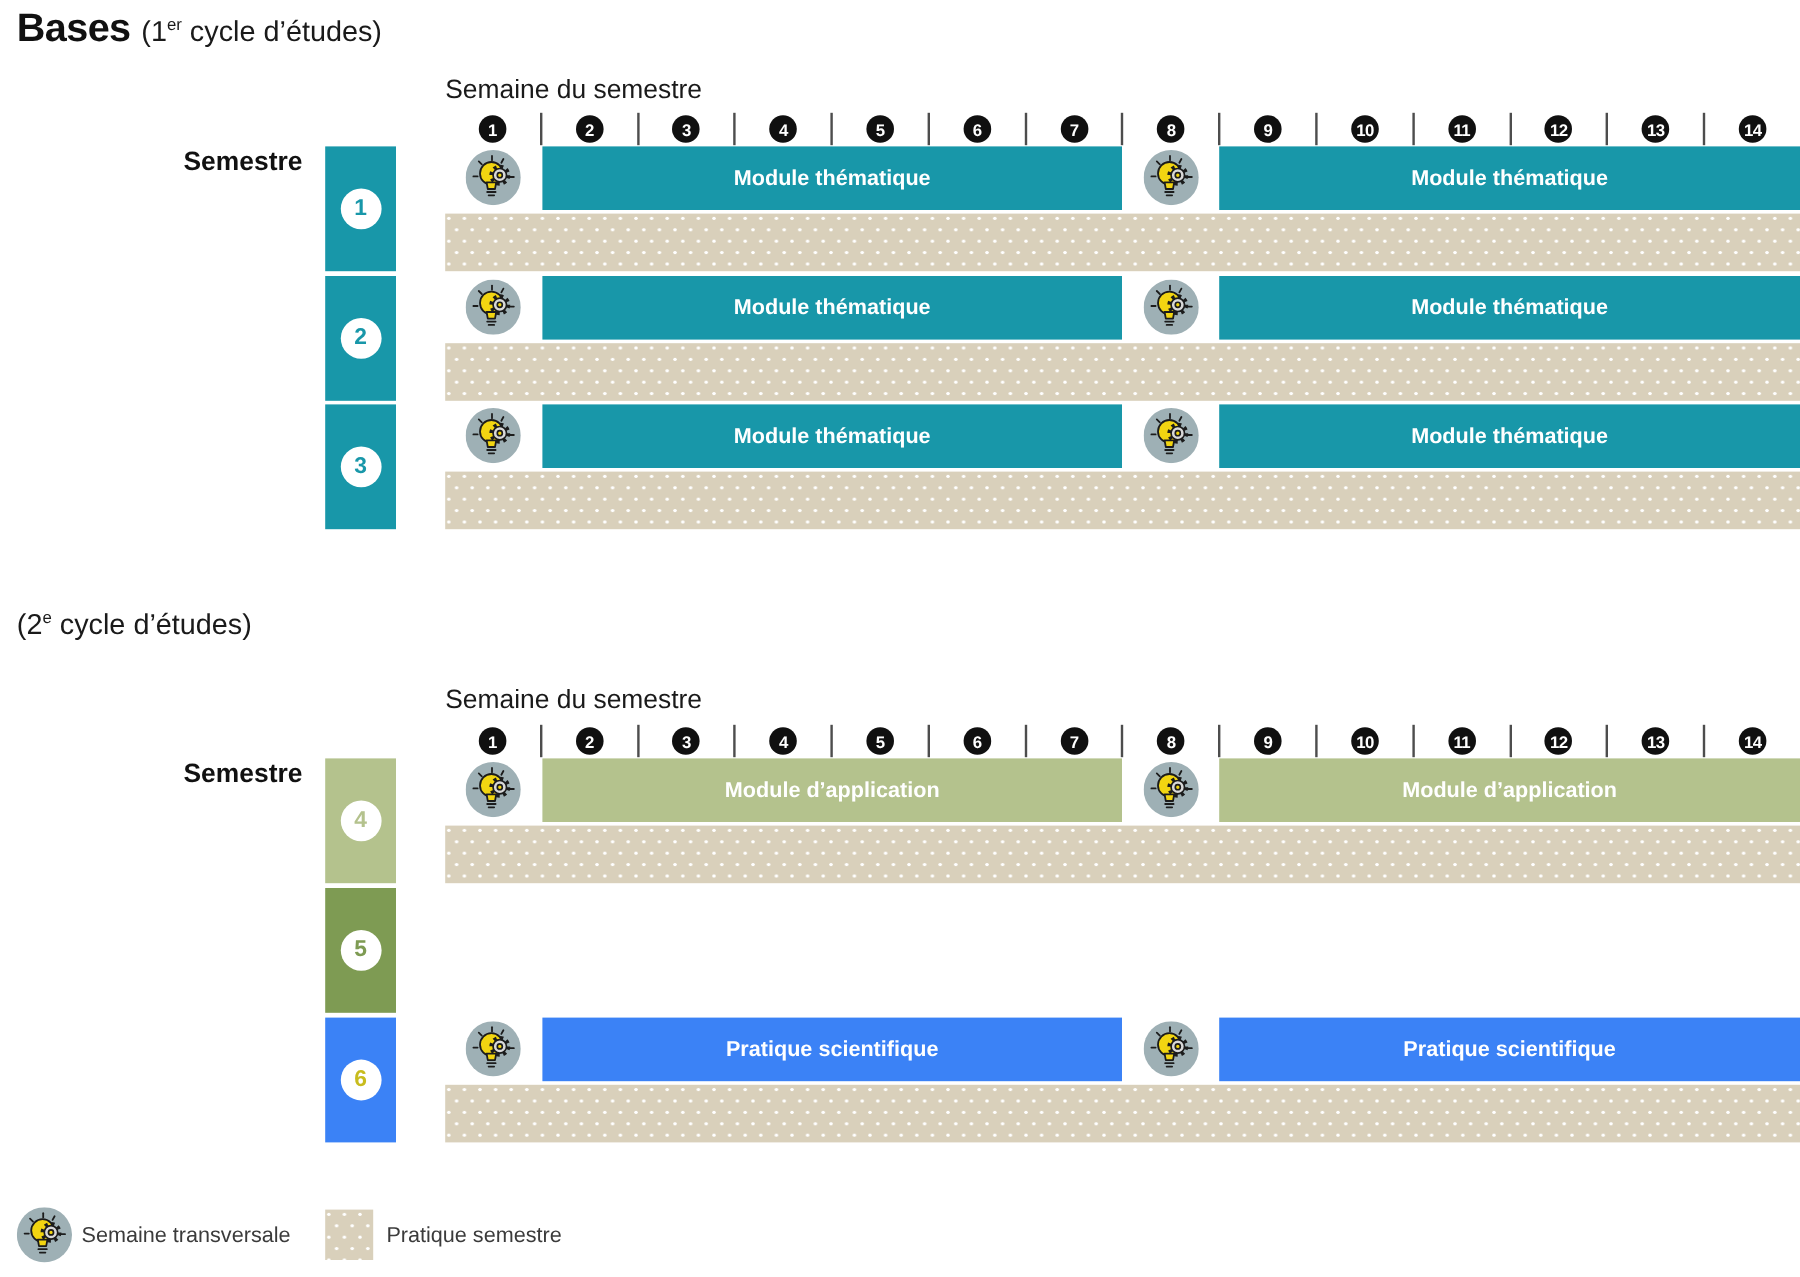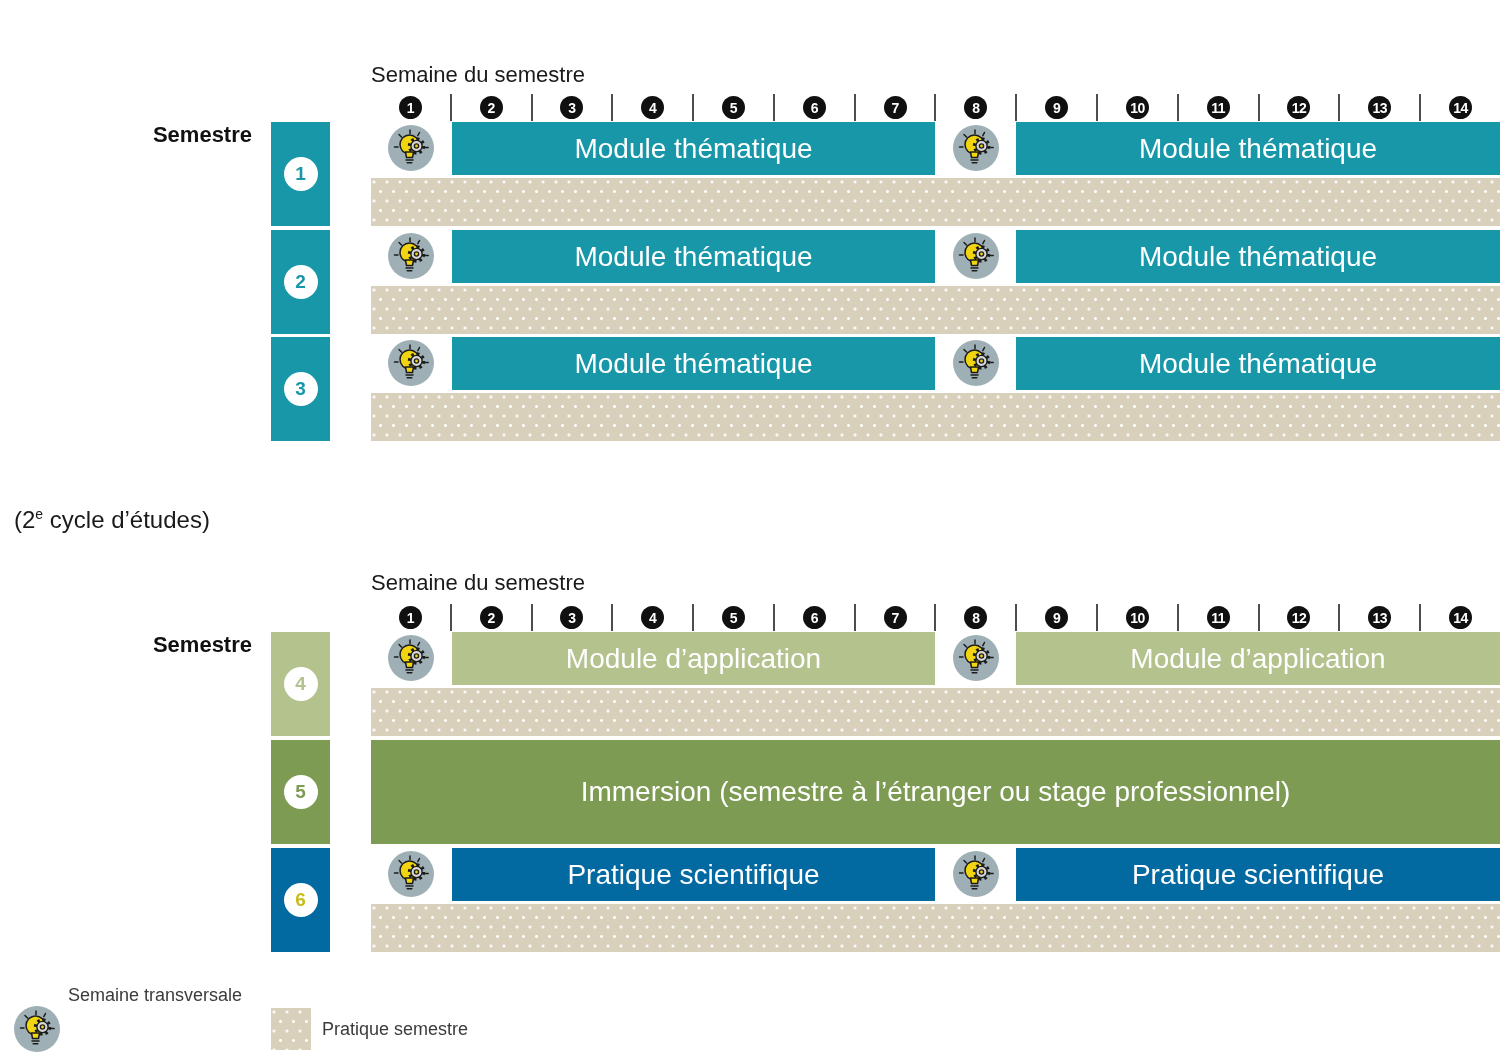--- a/index.html
+++ b/index.html
@@ -22,29 +22,29 @@
   .wcell{flex:1 1 0;display:flex;align-items:center;justify-content:center;}
   .wcell + .wcell{border-left:2px solid #4d4d4d;}
   .wbadge{
     min-width:23px;height:23px;border-radius:12px;padding:0 3px;box-sizing:border-box;
     background:#101010;color:#fff;font-size:14px;font-weight:bold;
     display:inline-flex;align-items:center;justify-content:center;letter-spacing:-0.5px;
   }
 
   
   .bar{position:absolute;height:53px;display:flex;align-items:center;justify-content:center;
-       color:#fff;font-weight:normal;font-size:28px;white-space:nowrap;}
+       color:#fff;font-weight:bold;font-size:18px;white-space:nowrap;}
   .bar.b-left{left:452px;width:483px;}
   .bar.b-right{left:1016px;width:484px;}
   .bar.b-full{left:371px;width:1129px;height:104px;}
 
   .c-teal{background:#1897a9;}   .tx-teal{color:#1897a9;}
   .c-sage{background:#b4c28d;}   .tx-sage{color:#b4c28d;}
   .c-olive{background:#7e9b53;}  .tx-olive{color:#7e9b53;}
-  .c-chart{background:#0369a1;}  .tx-chart{color:#c8bc1d;}
+  .c-chart{background:#3b82f6;}  .tx-chart{color:#c8bc1d;}
 
   
   .sport{
     position:absolute;left:371px;width:1129px;height:48px;
     background-color:#d9d0bb;
     background-image:
       radial-gradient(circle,#ffffff 1.2px,rgba(255,255,255,0) 1.6px),
       radial-gradient(circle,#ffffff 1.2px,rgba(255,255,255,0) 1.6px);
     background-size:13px 19px;
     background-position:3px 4px,9.5px 13.5px;
@@ -82,20 +82,24 @@
     <line x1="18" y1="35" x2="25" y2="35" stroke="#1c1c1c" stroke-width="1.5" stroke-linecap="round"></line>
     <line x1="19.2" y1="37.8" x2="23.8" y2="37.8" stroke="#1c1c1c" stroke-width="1.5" stroke-linecap="round"></line>
     <circle cx="28.5" cy="21" r="7" fill="none" stroke="#1c1c1c" stroke-width="3.4" stroke-dasharray="2.6 2.9"></circle>
     <circle cx="28.5" cy="21" r="5.6" fill="#d8d8d8" stroke="#1c1c1c" stroke-width="1.4"></circle>
     <circle cx="28.5" cy="21" r="2.1" fill="#f2d511" stroke="#1c1c1c" stroke-width="1.4"></circle>
   </symbol>
 </svg>
 
 <div class="canvas">
 
+  <div class="sec-title" style="top:4px">
+    <span class="t-main">Bases</span>
+    <span class="t-sub"><span>(1</span><sup>er</sup><span> cycle d’études)</span></span>
+  </div>
 
   <div class="axis-label" style="top:62px">Semaine du semestre</div>
   <div class="sem-header" style="top:122px">Semestre</div>
 
   <div class="week-row" style="top:94px">
     <div class="wcell">
         <span class="wbadge">1</span>
       </div>
     <div class="wcell">
         <span class="wbadge">2</span>
@@ -238,35 +242,34 @@
   <div class="bar b-left c-sage" style="top:632px">Module d’application</div>
   <svg class="ticon" style="left:953px;top:635px">
       <use href="#icon-transversal"></use>
     </svg>
   <div class="bar b-right c-sage" style="top:632px">Module d’application</div>
   <div class="sport" style="top:688px"></div>
 
   <div class="sem-box c-olive" style="top:740px">
       <span class="sem-num tx-olive">5</span>
     </div>
-  <div class="bar b-full c-olive" style="top:740px">Immersion (semestre à l’étranger ou stage professionnel)</div>
 
   <div class="sem-box c-chart" style="top:848px">
       <span class="sem-num tx-chart">6</span>
     </div>
   <svg class="ticon" style="left:388px;top:851px">
       <use href="#icon-transversal"></use>
     </svg>
   <div class="bar b-left c-chart" style="top:848px">Pratique scientifique</div>
   <svg class="ticon" style="left:953px;top:851px">
       <use href="#icon-transversal"></use>
     </svg>
   <div class="bar b-right c-chart" style="top:848px">Pratique scientifique</div>
   <div class="sport" style="top:904px"></div>
 
   <svg class="ticon" style="left:14px;top:1006px">
       <use href="#icon-transversal"></use>
     </svg>
-  <span class="legend-label" style="left:68px;top:972px">Semaine transversale</span>
+  <span class="legend-label" style="left:68px;top:1006px">Semaine transversale</span>
   <div class="legend-swatch sport" style="left:271px;top:1008px;width:40px;height:42px"></div>
   <span class="legend-label" style="left:322px;top:1006px">Pratique semestre</span>
 
 </div>
 
 </body></html>

